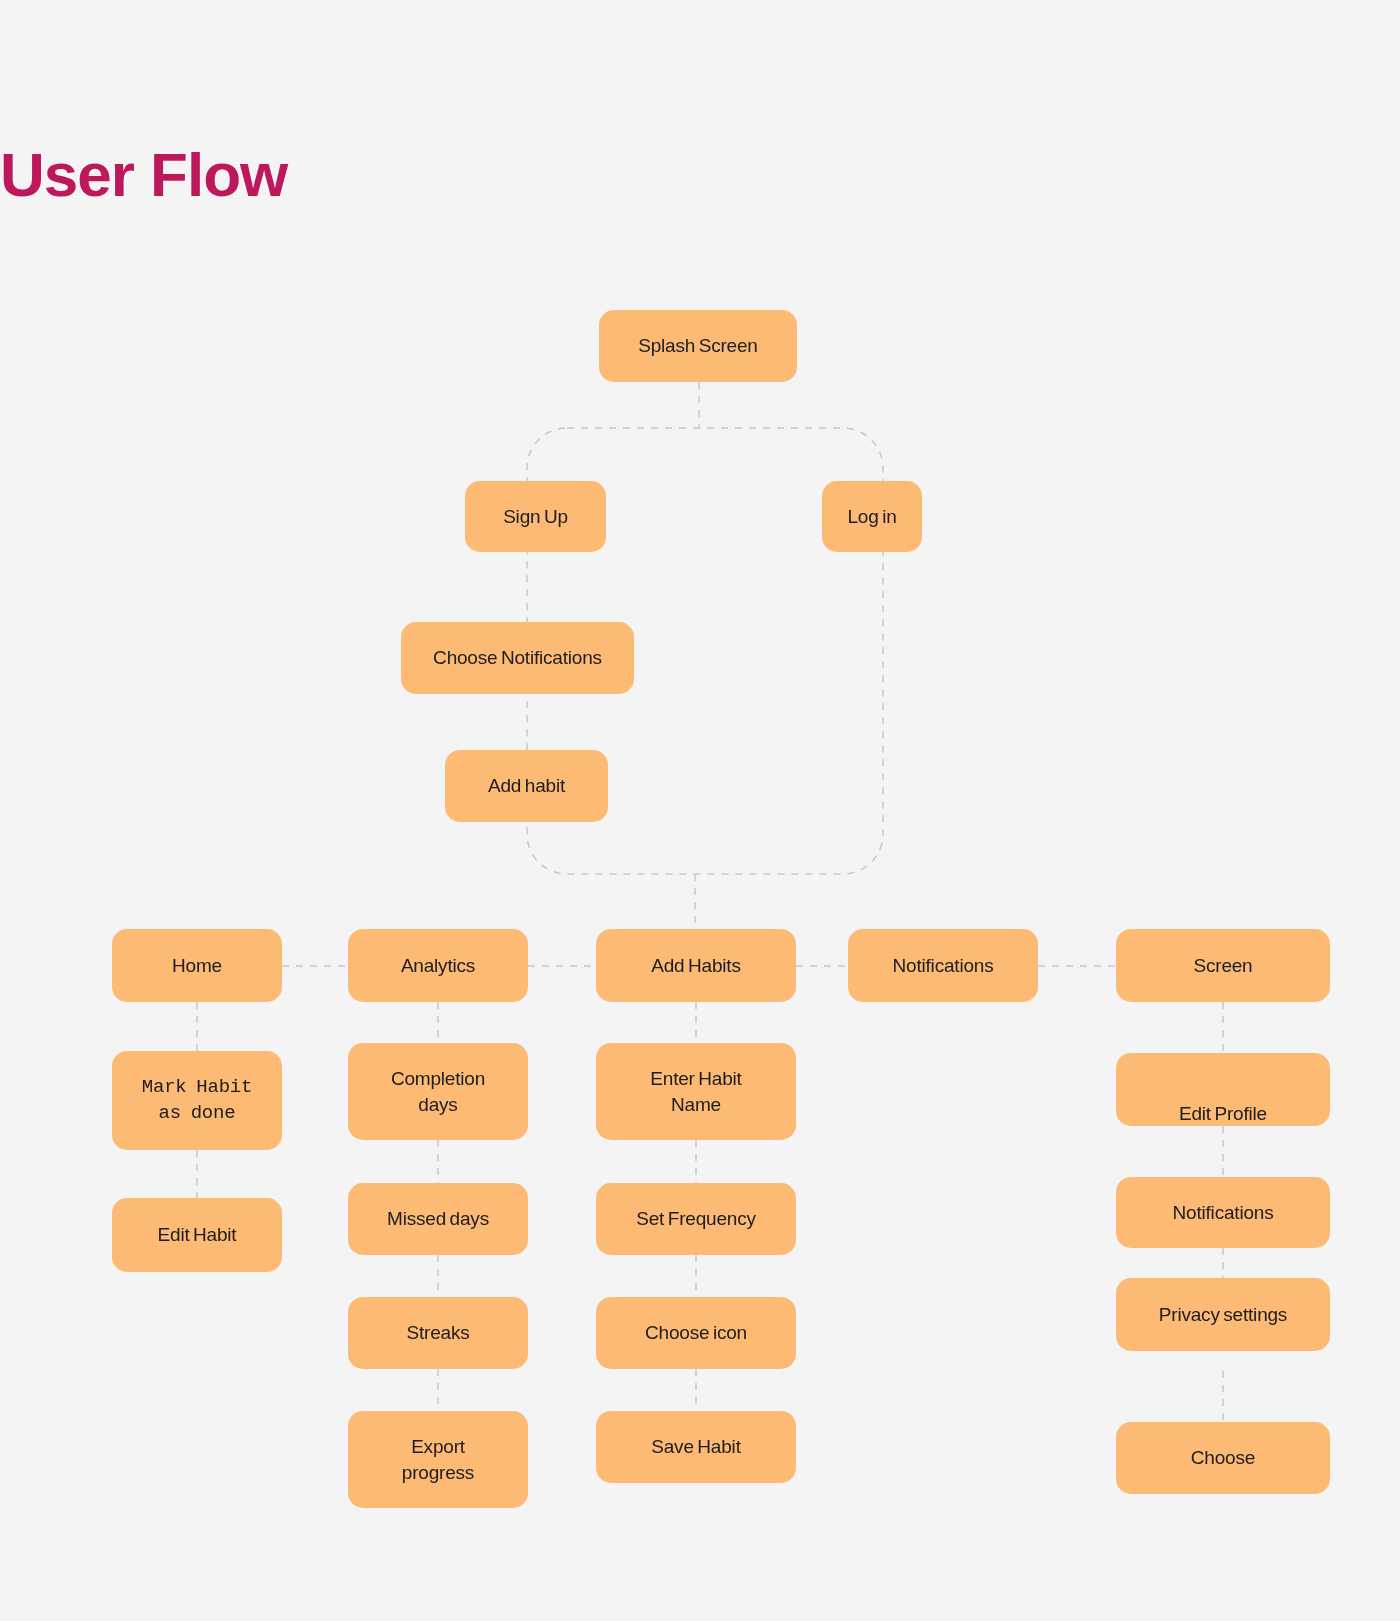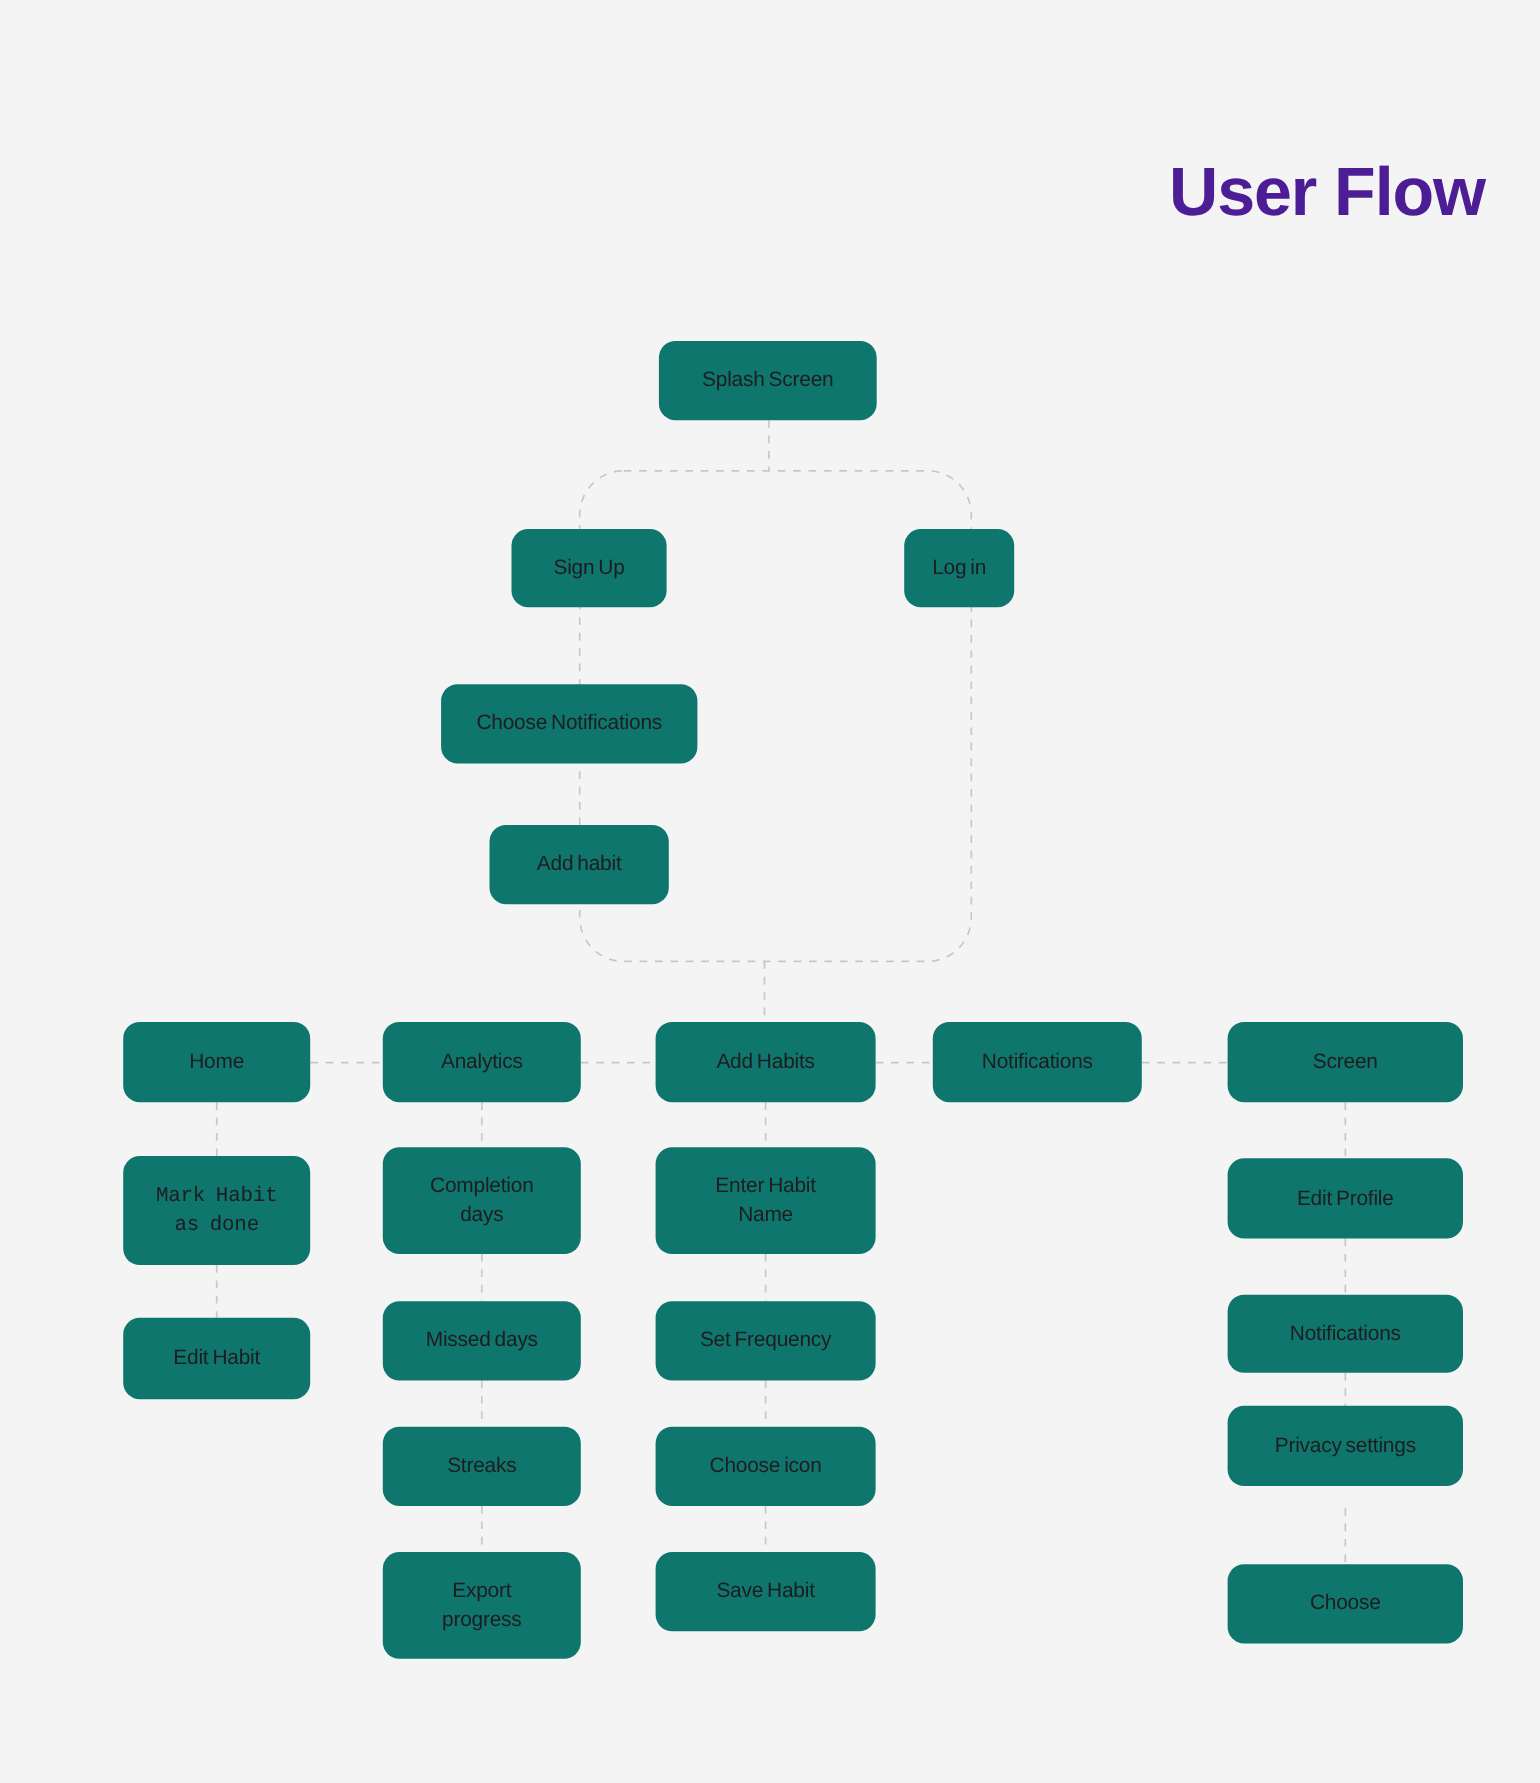--- a/index.html
+++ b/index.html
@@ -13,38 +13,38 @@
     background: #f4f4f5;
     font-family: "Liberation Sans", "DejaVu Sans", sans-serif;
     color: #1d1d1f;
     overflow: hidden;
   }
   .page-title {
     position: absolute;
     left: 0;
     top: 97px;
     width: 1350px;
-    text-align: right;
+    text-align: left;
     font-size: 62px;
     font-weight: 600;
     letter-spacing: -1px;
-    color: #4c1d95;
+    color: #be185d;
   }
   .connectors {
     position: absolute;
     left: 0;
     top: 0;
     width: 1400px;
     height: 1621px;
     z-index: 0;
   }
   .node {
     position: absolute;
     z-index: 1;
-    background: #0f766e;
+    background: #fdba74;
     border-radius: 15px;
     display: flex;
     align-items: center;
     justify-content: center;
     text-align: center;
     font-size: 19px;
     line-height: 1.32;
     letter-spacing: -0.2px;
     word-spacing: -1.5px;
     color: #1d1d1f;
@@ -63,21 +63,21 @@
   #n-mark-habit    { left: 112px;  top: 1051px; width: 170px; height: 99px; font-family: Liberation Mono, monospace; }
   #n-edit-habit    { left: 112px;  top: 1198px; width: 170px; height: 74px; }
   #n-completion    { left: 348px;  top: 1043px; width: 180px; height: 97px; }
   #n-missed        { left: 348px;  top: 1183px; width: 180px; height: 72px; }
   #n-streaks       { left: 348px;  top: 1297px; width: 180px; height: 72px; }
   #n-export        { left: 348px;  top: 1411px; width: 180px; height: 97px; }
   #n-enter-name    { left: 596px;  top: 1043px; width: 200px; height: 97px; }
   #n-set-freq      { left: 596px;  top: 1183px; width: 200px; height: 72px; }
   #n-choose-icon   { left: 596px;  top: 1297px; width: 200px; height: 72px; }
   #n-save-habit    { left: 596px;  top: 1411px; width: 200px; height: 72px; }
-  #n-edit-profile  { left: 1116px; top: 1053px; width: 214px; height: 73px; }
+  #n-edit-profile  { left: 1116px; top: 1053px; width: 214px; height: 73px; align-items: flex-end; }
   #n-prof-notif    { left: 1116px; top: 1177px; width: 214px; height: 71px; }
   #n-privacy       { left: 1116px; top: 1278px; width: 214px; height: 73px; }
   #n-logout        { left: 1116px; top: 1422px; width: 214px; height: 72px; }
   
   #n-mark-habit  .lbl { max-width: 120px; }
   #n-completion  .lbl { max-width: 125px; }
   #n-export      .lbl { max-width: 95px;  }
   #n-enter-name  .lbl { max-width: 135px; }
 </style>
 </head>

